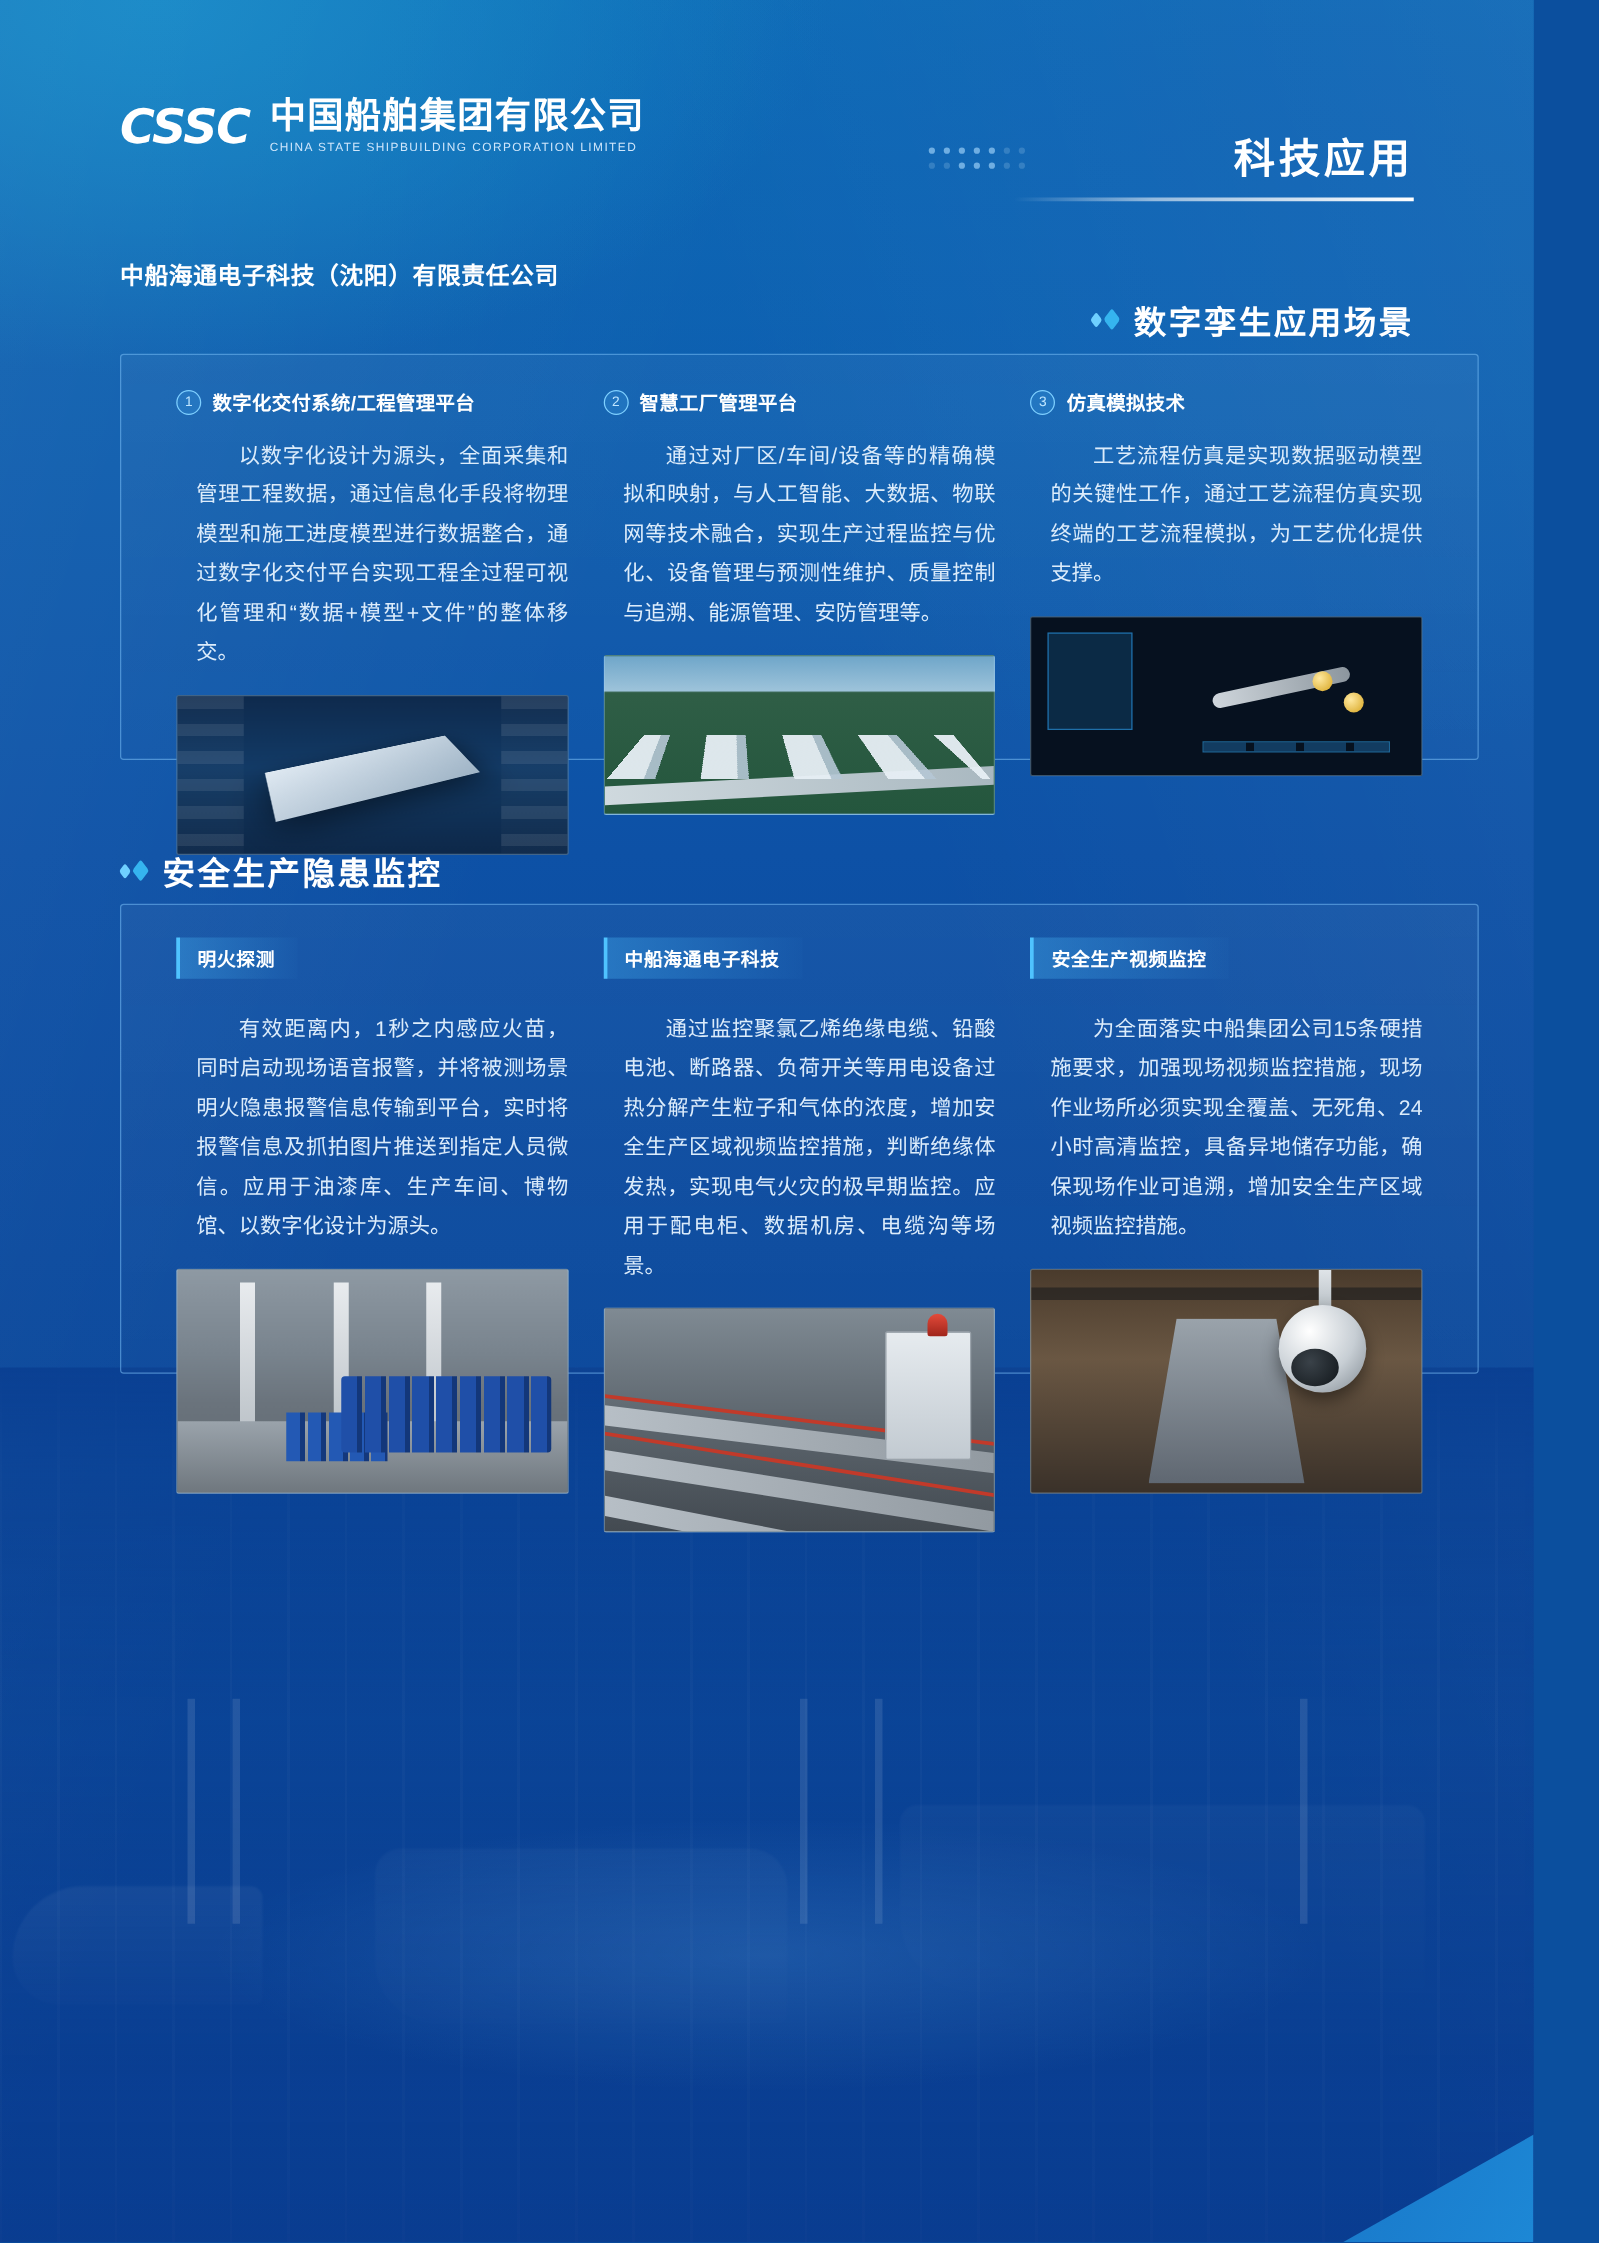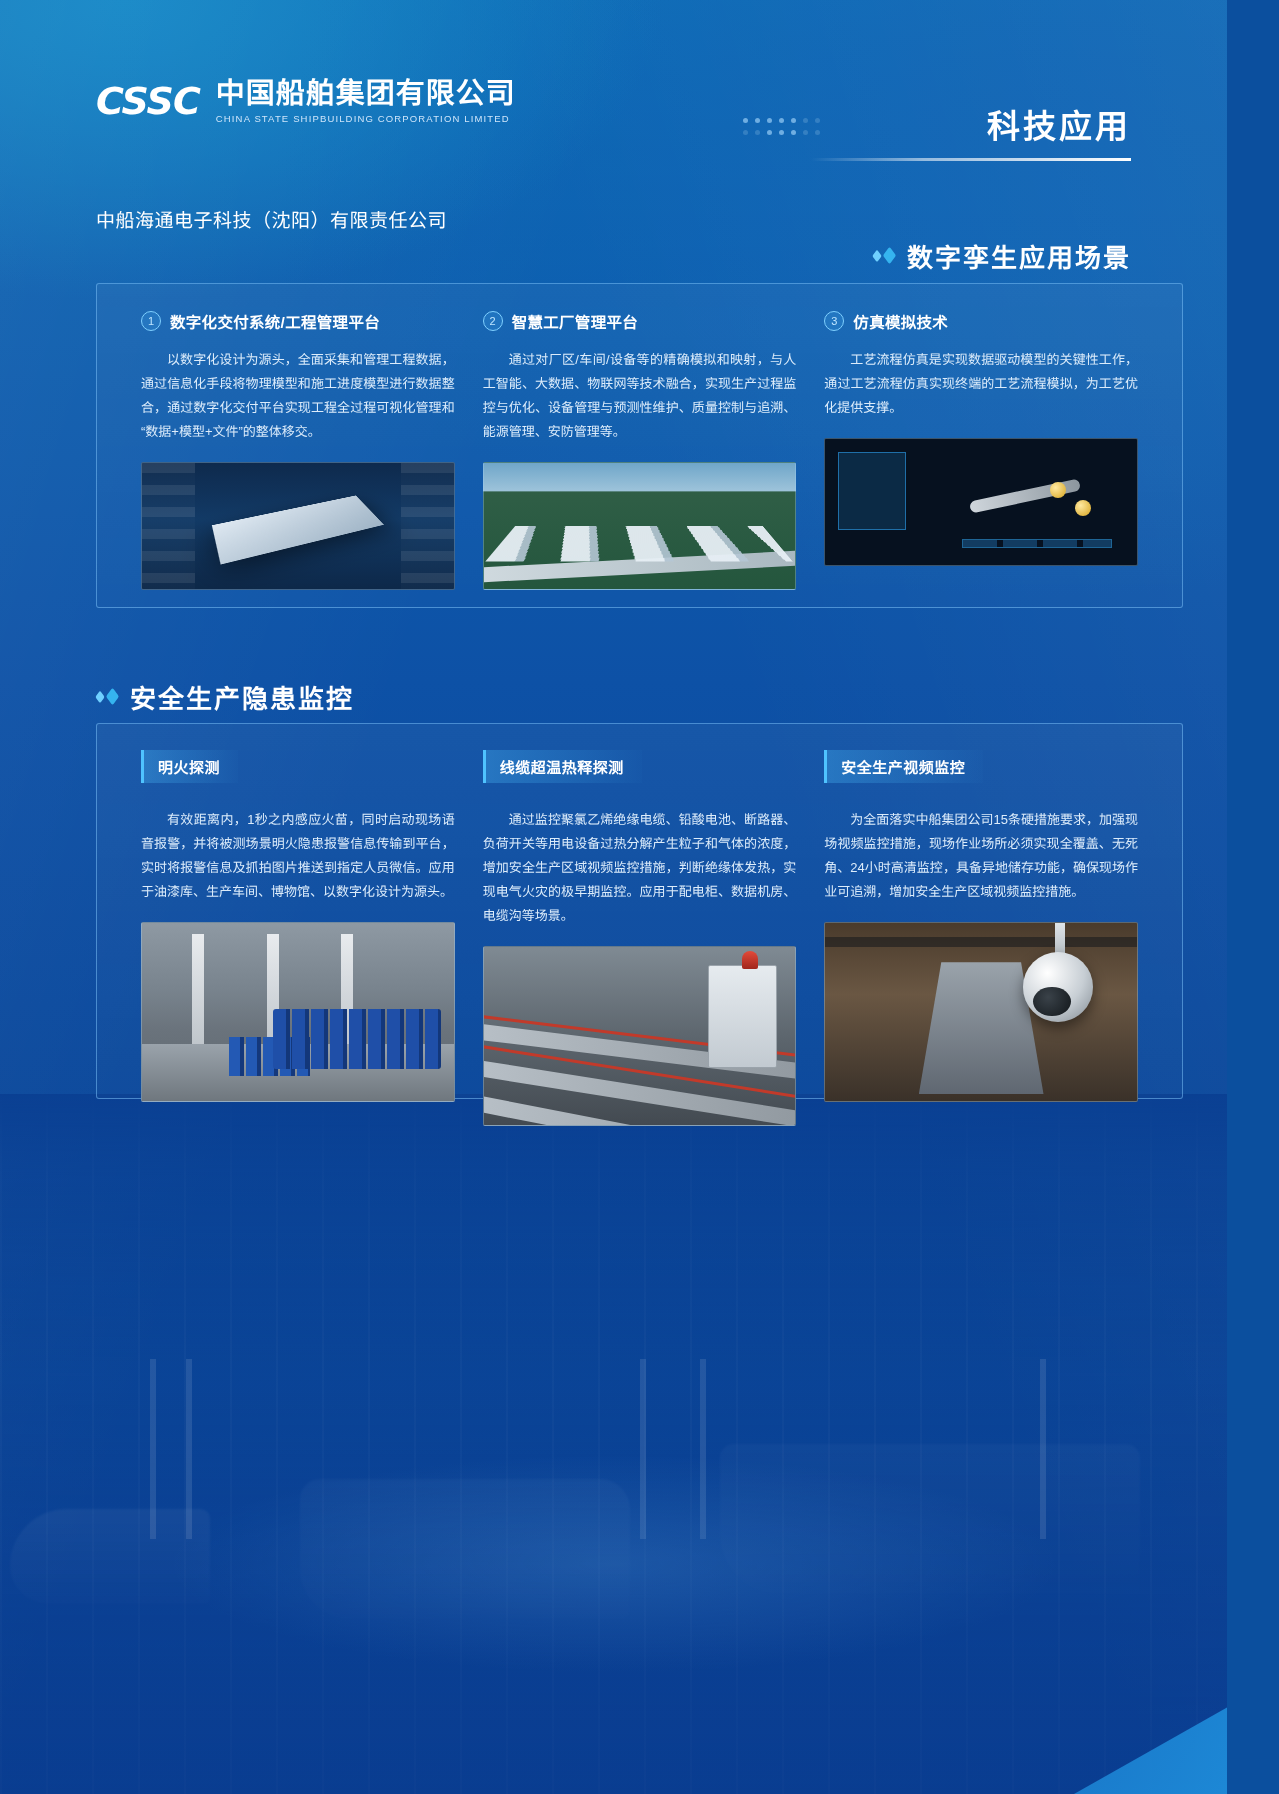--- a/index.html
+++ b/index.html
@@ -138,21 +138,21 @@
     background: #8fc6f2;
     display: block;
   }
   .dot-grid i.dim { background: #5f9fd4; opacity: .6; }
 
   .company-name {
     position: absolute;
     left: 96px; top: 205px;
     color: #ffffff;
     font-size: 19px;
-    font-weight: 400;
+    font-weight: 700;
     letter-spacing: .5px;
   }
 
   
   .section-head {
     position: absolute;
     display: flex;
     align-items: center;
     gap: 12px;
   }
@@ -212,24 +212,25 @@
     flex: 0 0 auto;
   }
   .card-title {
     color: #ffffff;
     font-size: 15.5px;
     font-weight: 700;
     letter-spacing: .3px;
   }
   .card-body {
     color: #dcecfb;
-    font-size: 13px;
+    font-size: 17px;
     line-height: 1.85;
     text-align: justify;
     text-indent: 2em;
+    margin-left: 16px;
   }
   .thumb {
     margin-top: 18px;
     width: 100%;
     height: 128px;
     border-radius: 2px;
     border: 1px solid rgba(160,210,250,0.35);
     overflow: hidden;
     position: relative;
     background: #0a2d55;
@@ -502,21 +503,21 @@
           <div class="col-p" style="left:16%;"></div>
           <div class="col-p" style="left:40%;"></div>
           <div class="col-p" style="left:64%;"></div>
           <div class="floor"></div>
           <div class="drums2"></div>
           <div class="drums"></div>
         </div>
       </div>
 
       <div class="col">
-        <div class="tab-title">线缆超温热释探测</div>
+        <div class="tab-title">中船海通电子科技</div>
         <div class="card-body">通过监控聚氯乙烯绝缘电缆、铅酸电池、断路器、负荷开关等用电设备过热分解产生粒子和气体的浓度，增加安全生产区域视频监控措施，判断绝缘体发热，实现电气火灾的极早期监控。应用于配电柜、数据机房、电缆沟等场景。</div>
         <div class="thumb t-cable" style="height:180px;">
           <div class="tray" style="top:42%; transform: rotate(7deg);"></div>
           <div class="tray" style="top:62%; transform: rotate(9deg);"></div>
           <div class="tray" style="top:82%; transform: rotate(11deg);"></div>
           <div class="redline" style="top:50%; transform: rotate(7deg);"></div>
           <div class="redline" style="top:70%; transform: rotate(9deg);"></div>
           <div class="panelbox"></div>
           <div class="lamp"></div>
         </div>

